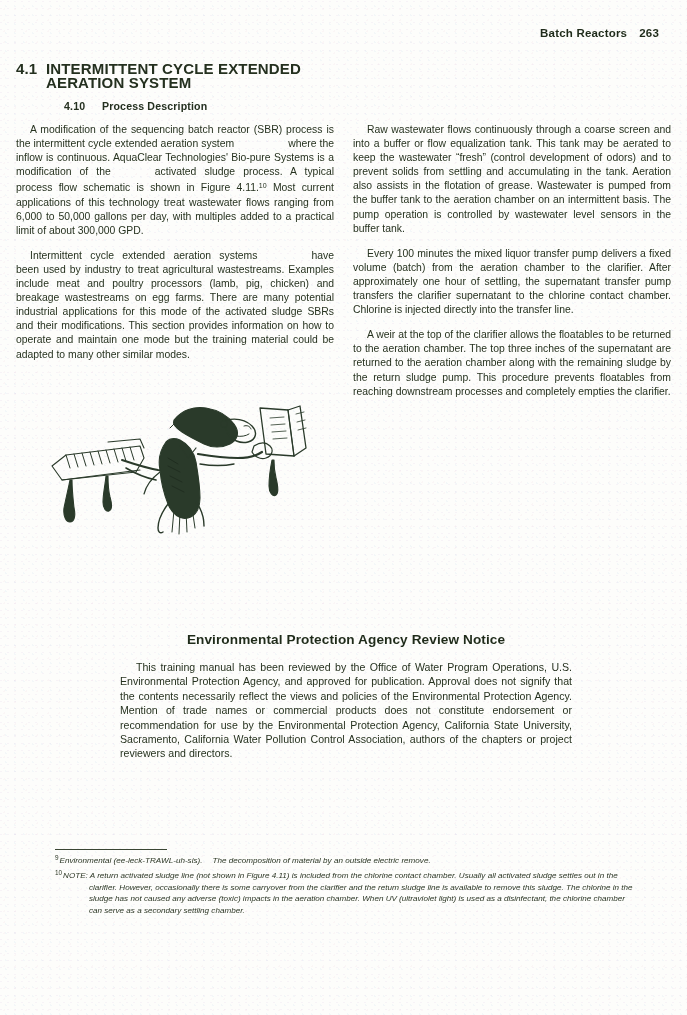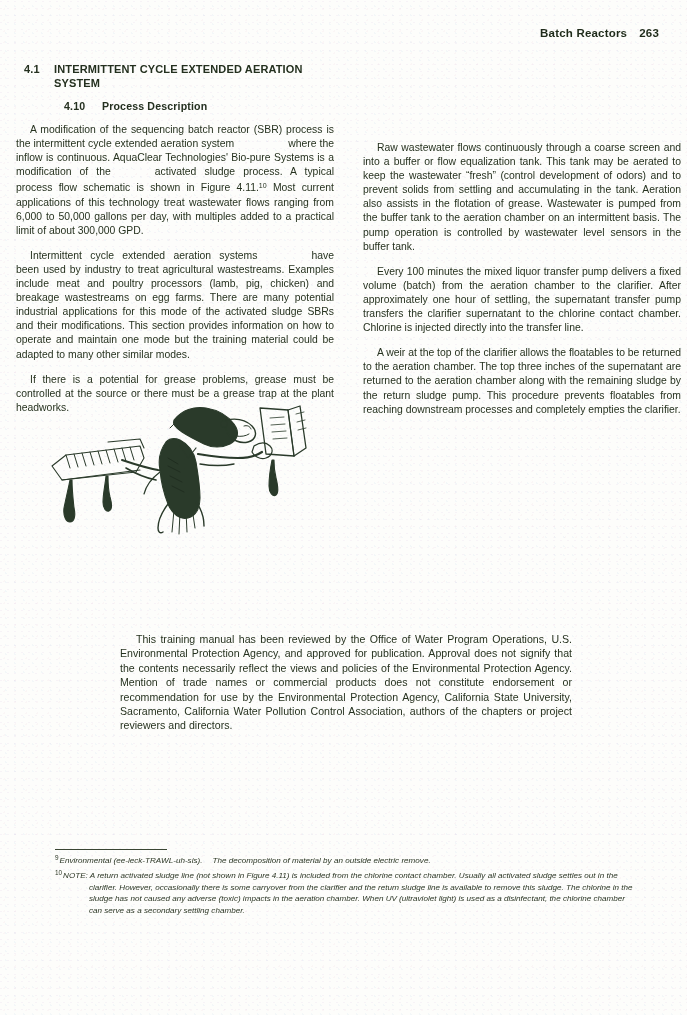--- a/index.html
+++ b/index.html
@@ -41,24 +41,24 @@
     font-size: 11.5px;
     font-weight: bold;
     letter-spacing: 0.2px;
     color: #1f2b1a;
   }
   .running-head .pageno { margin-left: 12px; }
 
   
   .sec-head {
     position: absolute;
-    left: 24px;
+    left: 16px;
     top: 62px;
     width: 330px;
-    font-size: 11px;
+    font-size: 15px;
     font-weight: bold;
     line-height: 14px;
     letter-spacing: 0.15px;
   }
   .sec-head .num {
     display: inline-block;
     width: 30px;
   }
   .sec-head .txt {
     display: inline-block;
@@ -83,21 +83,21 @@
   .col {
     position: absolute;
     top: 123px;
     width: 318px;
     font-size: 10.4px;
     line-height: 14.1px;
     text-align: justify;
     color: #26321f;
   }
   .col.left  { left: 16px; }
-  .col.right { left: 363px; margin-top: 18px; }
+  .col.right { left: 353px; }
   .col p {
     margin: 0 0 11px 0;
     text-indent: 14px;
   }
   sup {
     font-size: 7px;
     vertical-align: 0.45em;
   }
   .gap { display: inline-block; width: 54px; }
   .gap-sm { display: inline-block; width: 44px; }
@@ -188,21 +188,20 @@
 
   <div class="sub-head">
     <span class="num">4.10</span><span>Process Description</span>
   </div>
 
   <div class="col left">
     <p><span>A modification of the sequencing batch reactor (SBR) process is the intermittent cycle extended aeration system</span><span class="gap"></span><span>where the inflow is continuous. AquaClear Technologies' Bio-pure Systems is a modification of the</span><span class="gap-sm"></span><span>activated sludge process. A typical process flow schematic is shown in Figure 4.11.</span><sup>10</sup><span> Most current applications of this technology treat wastewater flows ranging from 6,000 to 50,000 gallons per day, with multiples added to a practical limit of about 300,000 GPD.</span></p>
 
     <p><span>Intermittent cycle extended aeration systems</span><span class="gap"></span><span>have been used by industry to treat agricultural wastestreams. Examples include meat and poultry processors (lamb, pig, chicken) and breakage wastestreams on egg farms. There are many potential industrial applications for this mode of the activated sludge SBRs and their modifications. This section provides information on how to operate and maintain one mode but the training material could be adapted to many other similar modes.</span></p>
 
-    <p>If there is a potential for grease problems, grease must be controlled at the source or there must be a grease trap at the plant headworks.</p>
   </div>
 
   <div class="col right">
     <p>Raw wastewater flows continuously through a coarse screen and into a buffer or flow equalization tank. This tank may be aerated to keep the wastewater “fresh” (control development of odors) and to prevent solids from settling and accumulating in the tank. Aeration also assists in the flotation of grease. Wastewater is pumped from the buffer tank to the aeration chamber on an intermittent basis. The pump operation is controlled by wastewater level sensors in the buffer tank.</p>
     <p>Every 100 minutes the mixed liquor transfer pump delivers a fixed volume (batch) from the aeration chamber to the clarifier. After approximately one hour of settling, the supernatant transfer pump transfers the clarifier supernatant to the chlorine contact chamber. Chlorine is injected directly into the transfer line.</p>
     <p>A weir at the top of the clarifier allows the floatables to be returned to the aeration chamber. The top three inches of the supernatant are returned to the aeration chamber along with the remaining sludge by the return sludge pump. This procedure prevents floatables from reaching downstream processes and completely empties the clarifier.</p>
   </div>
 
   <div class="cartoon">
     <svg viewBox="0 0 262 160" xmlns="http://www.w3.org/2000/svg">
@@ -251,20 +250,21 @@
         <path d="M126 112 L124 134 M132 114 L131 136 M138 113 L139 134 M144 110 L147 130" fill="none" stroke-width="1"></path>
         <path d="M148 104 C154 112 156 120 156 128" fill="none" stroke-width="1.4"></path>
         <path d="M112 74 C104 80 98 88 96 96" fill="none" stroke-width="1.2"></path>
 
         <path d="M120 60 L130 66 M120 68 L132 74 M122 78 L134 84 M124 88 L136 94" fill="none" stroke-width="0.8" stroke="#1d2a1d"></path>
       </g>
     </svg>
   </div>
 
   <div class="notice">
+    <h2>Environmental Protection Agency Review Notice</h2>
     <p>This training manual has been reviewed by the Office of Water Program Operations, U.S. Environmental Protection Agency, and approved for publication. Approval does not signify that the contents necessarily reflect the views and policies of the Environmental Protection Agency. Mention of trade names or commercial products does not constitute endorsement or recommendation for use by the Environmental Protection Agency, California State University, Sacramento, California Water Pollution Control Association, authors of the chapters or project reviewers and directors.</p>
   </div>
 
   <div class="fn-rule"></div>
   <div class="footnotes">
     <div class="fn"><sup>9</sup><span>Environmental (ee-leck-TRAWL-uh-sis).</span><span class="wide-space"></span><span>The decomposition of material by an outside electric remove.</span></div>
     <div class="fn hang"><sup>10</sup><span>NOTE:</span> <span>A return activated sludge line (not shown in Figure 4.11) is included from the chlorine contact chamber. Usually all activated sludge settles out in the clarifier. However, occasionally there is some carryover from the clarifier and the return sludge line is available to remove this sludge. The chlorine in the sludge has not caused any adverse (toxic) impacts in the aeration chamber. When UV (ultraviolet light) is used as a disinfectant, the chlorine chamber can serve as a secondary settling chamber.</span></div>
   </div>
 
 </div>

